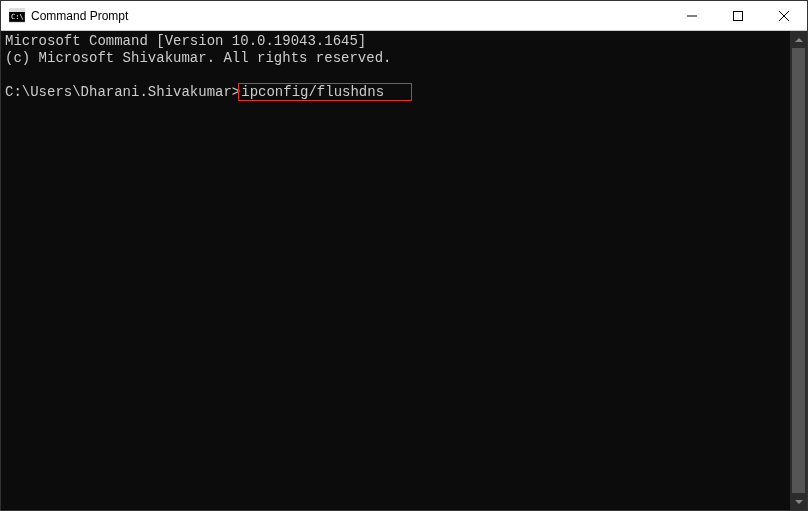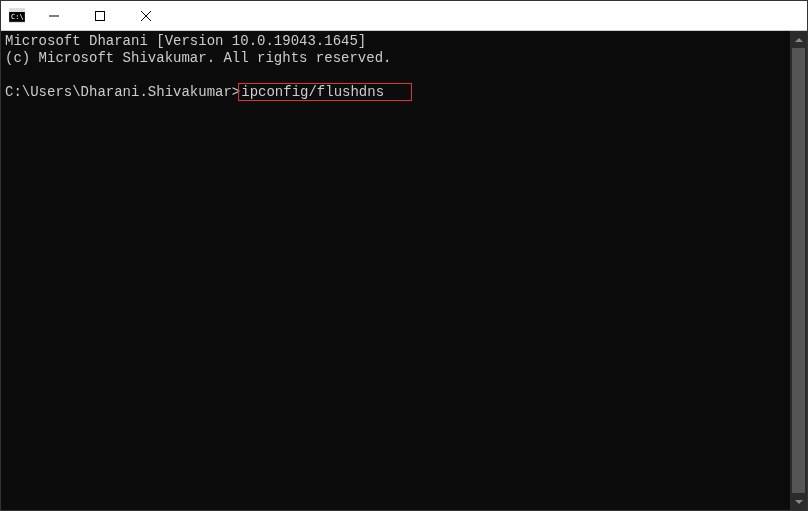--- a/index.html
+++ b/index.html
@@ -118,41 +118,42 @@
 
 <div class="window">
   <div class="titlebar">
     <div class="titlebar-icon">
       <svg width="16" height="16" viewBox="0 0 16 16">
         <rect x="0" y="1" width="16" height="13" fill="#000" stroke="#888" stroke-width="0.5"></rect>
         <rect x="0" y="1" width="16" height="3" fill="#ddd"></rect>
         <text x="2" y="11" font-size="7" fill="#fff" font-family="monospace">C:\</text>
       </svg>
     </div>
+    <div class="titlebar-title">Command Prompt</div>
     <div class="titlebar-controls">
       <div class="titlebar-btn">
         <svg width="10" height="10" viewBox="0 0 10 10">
             <line x1="0" y1="5" x2="10" y2="5" stroke="currentColor" stroke-width="1"></line>
           </svg>
       </div>
       <div class="titlebar-btn">
         <svg width="10" height="10" viewBox="0 0 10 10">
             <rect x="0.5" y="0.5" width="9" height="9" fill="none" stroke="currentColor" stroke-width="1"></rect>
           </svg>
       </div>
       <div class="titlebar-btn close">
         <svg width="10" height="10" viewBox="0 0 10 10">
             <line x1="0" y1="0" x2="10" y2="10" stroke="currentColor" stroke-width="1"></line>
             <line x1="10" y1="0" x2="0" y2="10" stroke="currentColor" stroke-width="1"></line>
           </svg>
       </div>
     </div>
   </div>
   <div class="content-wrap">
-    <div class="terminal"><span>Microsoft Dharani [Version 10.0.19043.1645]</span>
+    <div class="terminal"><span>Microsoft Command [Version 10.0.19043.1645]</span>
 <span>(c) Microsoft Shivakumar. All rights reserved.</span>
 <span></span>
 <span class="prompt-line"><span>C:\Users\Dharani.Shivakumar&gt;</span><span class="highlight-box"><span>ipconfig/flushdns</span>   </span></span></div>
     <div class="scrollbar">
       <div class="scrollbar-arrow">
         <svg width="8" height="4" viewBox="0 0 8 4">
             <polygon points="4,0 8,4 0,4" fill="#888"></polygon>
           </svg>
       </div>
       <div class="scrollbar-track">

